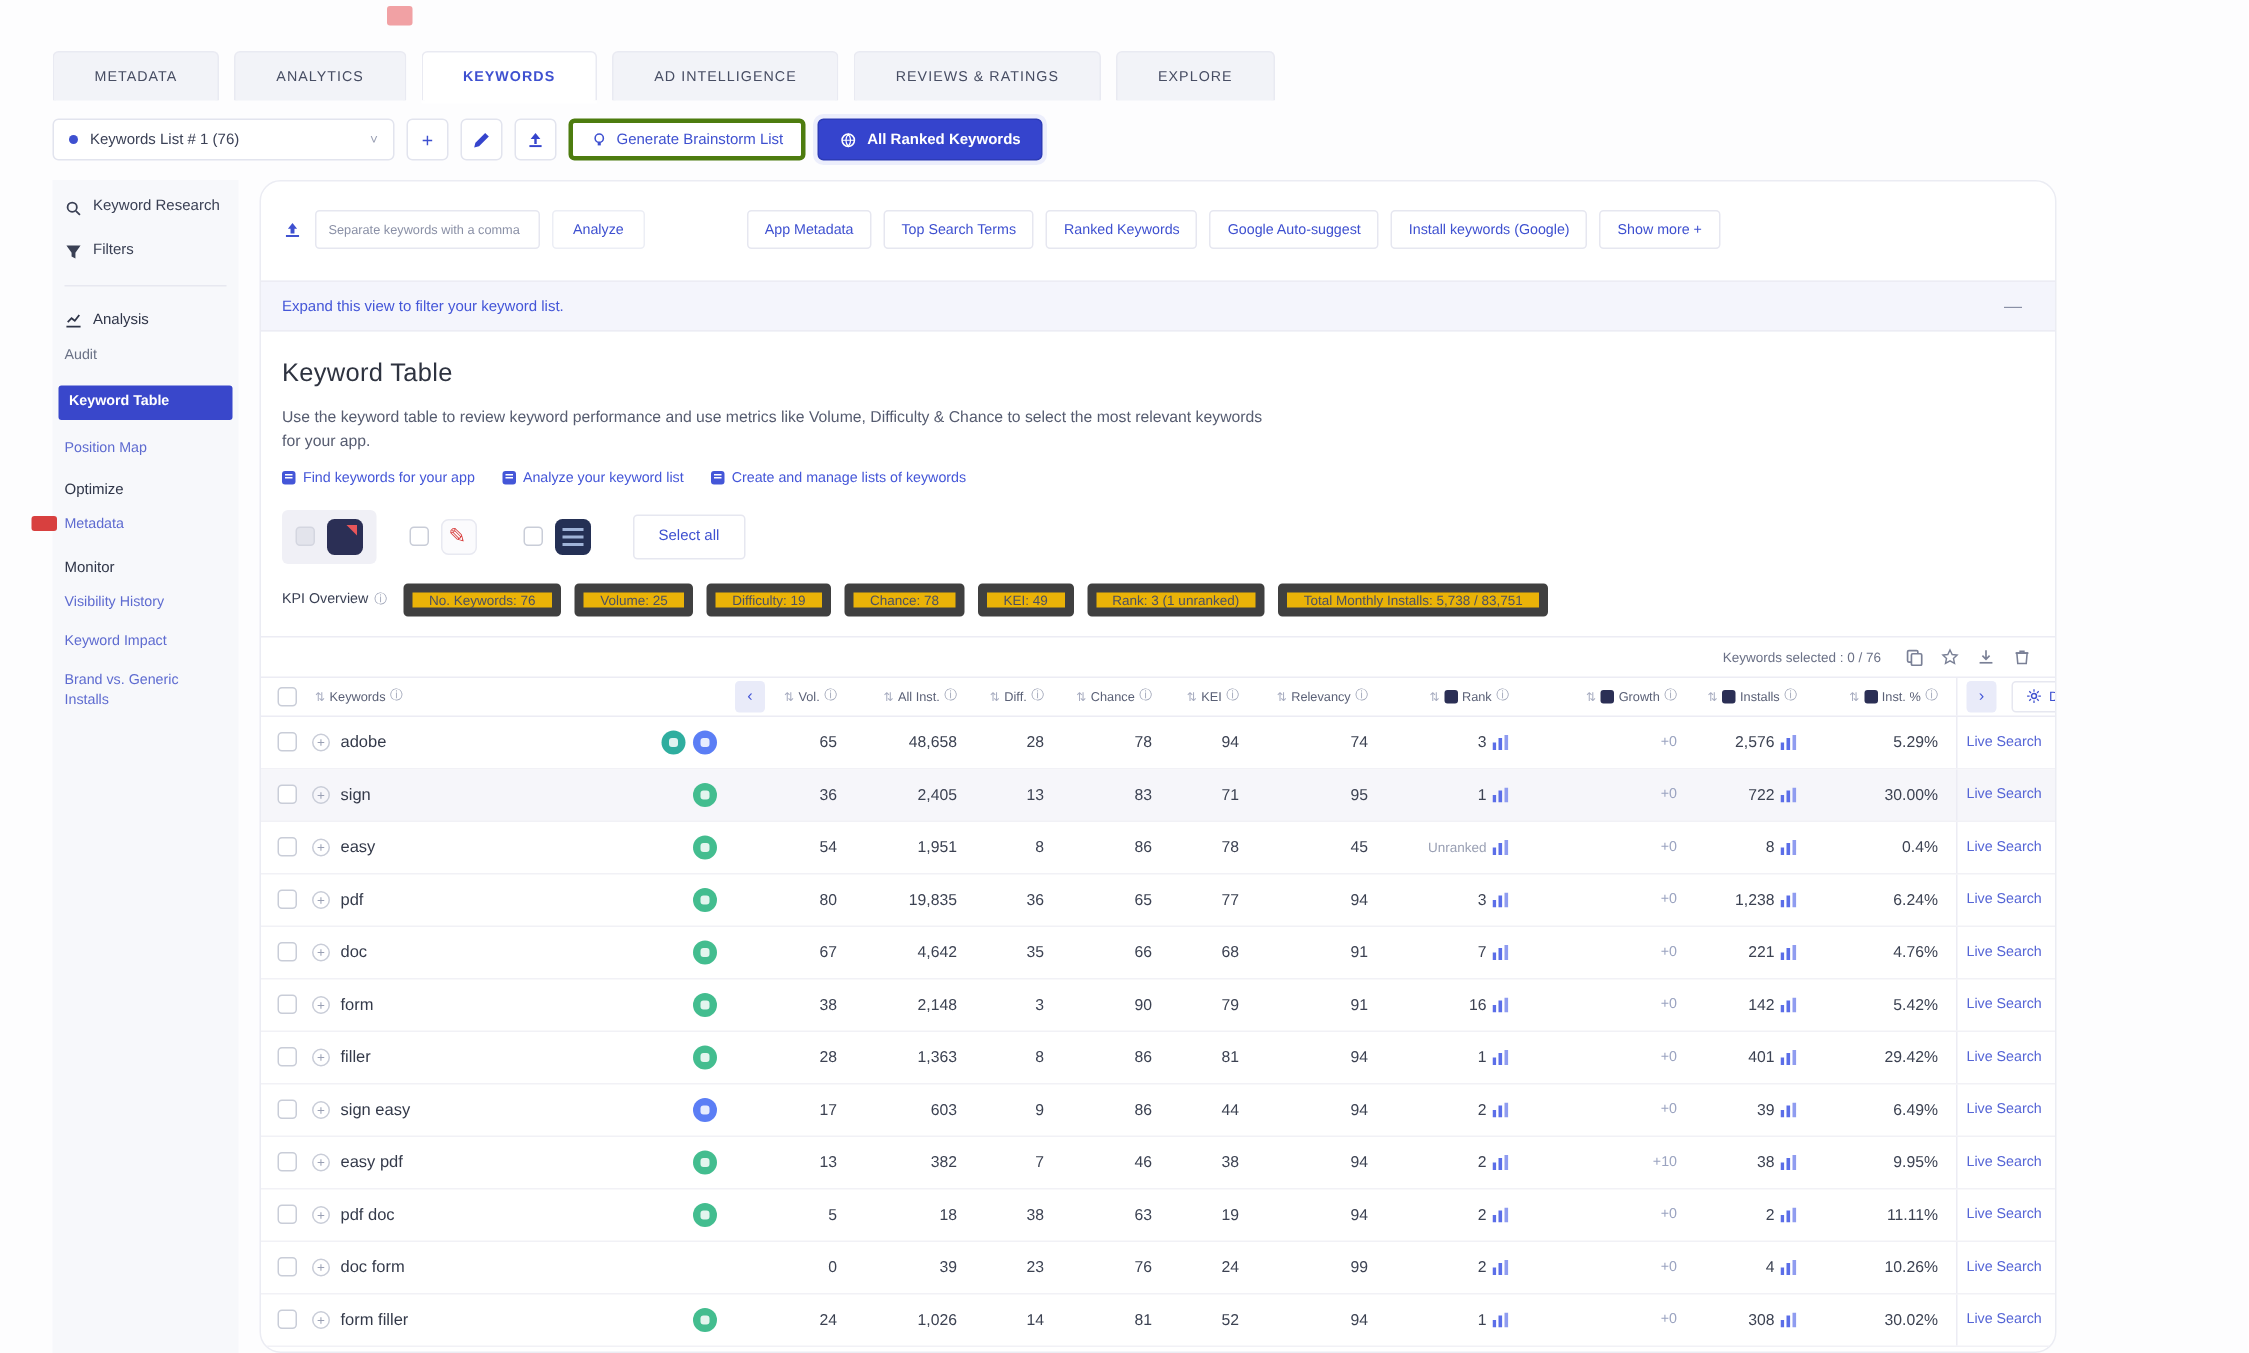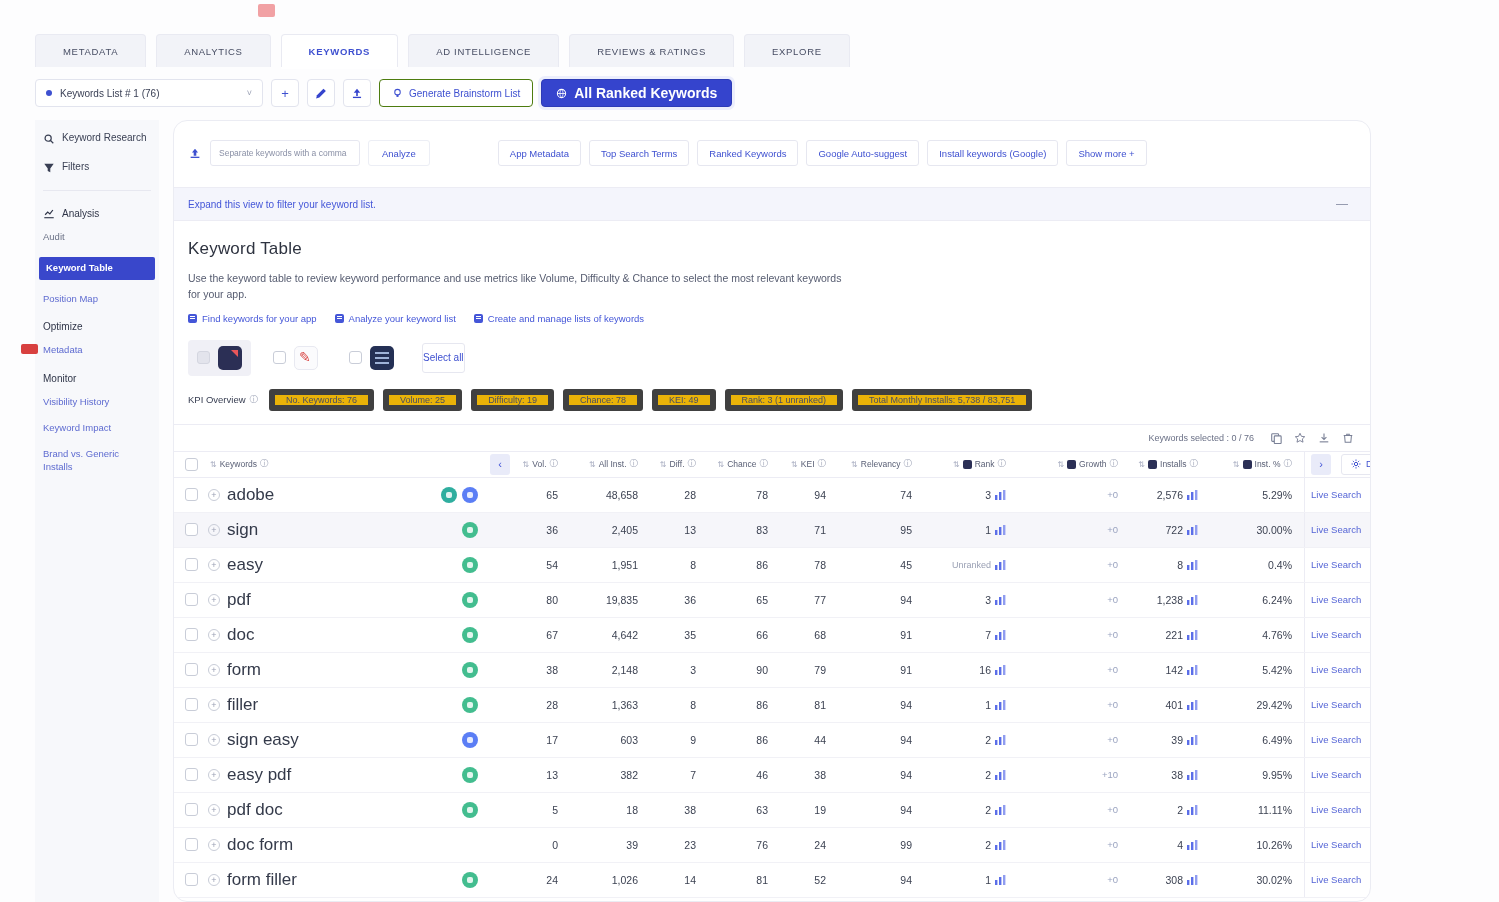--- a/index.html
+++ b/index.html
@@ -14,22 +14,22 @@
   .tabs { position:absolute; left:35px; top:34px; display:flex; gap:10px; }
   .tab { height:33px; padding:0 27px; display:flex; align-items:center; background:#f2f3f8; border:1px solid #e9eaf2; border-bottom:none; border-radius:4px 4px 0 0; font-size:9.5px; letter-spacing:.7px; color:#474d63; cursor:pointer; white-space:nowrap; }
   .tab.active { background:#fff; color:#3e50d0; font-weight:bold; box-shadow:0 2px 0 #fff; }
 
   
   .list-bar { position:absolute; left:35px; top:79px; display:flex; gap:8px; align-items:center; }
   .list-select { width:228px; height:28px; background:#fff; border:1px solid #e2e4ee; border-radius:4px; display:flex; align-items:center; padding:0 10px; font-size:10px; color:#3b4156; }
   .list-select .dot { width:6px; height:6px; border-radius:50%; background:#3e50d0; margin-right:8px; }
   .list-select .caret { margin-left:auto; color:#9aa0b4; font-size:9px; }
   .sq-btn { height:28px; min-width:28px; background:#fff; border:1px solid #e2e4ee; border-radius:4px; display:flex; align-items:center; justify-content:center; color:#3e50d0; font-size:13px; cursor:pointer; }
-  .btn-light { height:28px; background:#fff; border:1px solid #4d7c0f; border-radius:4px; display:flex; gap:6px; align-items:center; padding:0 12px; font-size:10px; color:#3e50d0; cursor:pointer; }
-  .btn-primary { height:28px; background:#3544cd; border:1px solid #2d3bb6; border-radius:4px; display:flex; gap:7px; align-items:center; padding:0 14px; font-size:14px; font-weight:bold; color:#fff; cursor:pointer; box-shadow:0 0 0 3px #eceefc; }
+  .btn-light { height:28px; background:#fff; border:3px solid #4d7c0f; border-radius:4px; display:flex; gap:6px; align-items:center; padding:0 12px; font-size:10px; color:#3e50d0; cursor:pointer; }
+  .btn-primary { height:28px; background:#3544cd; border:1px solid #2d3bb6; border-radius:4px; display:flex; gap:7px; align-items:center; padding:0 14px; font-size:10px; font-weight:bold; color:#fff; cursor:pointer; box-shadow:0 0 0 3px #eceefc; }
 
   
   .layout { position:absolute; left:35px; top:120px; right:34px; bottom:0; display:flex; gap:14px; }
   .sidebar { width:124px; background:#f7f8fb; padding:12px 8px 0 8px; flex-shrink:0; }
   .side-row { display:flex; gap:7px; align-items:flex-start; font-size:10px; color:#3a4054; margin-bottom:16px; cursor:pointer; }
   .side-row .ic { width:12px; flex-shrink:0; color:#3a4054; margin-top:1px; }
   .side-divider { height:1px; background:#e7e8f0; margin:2px 0 14px 0; }
   .side-section { font-size:10px; color:#2f3548; margin:16px 0 12px 0; display:flex; gap:7px; align-items:center; }
   .side-item { position:relative; font-size:9.5px; color:#5e6bd0; margin-bottom:13px; cursor:pointer; line-height:1.35; }
   .side-item.gray { color:#6a7186; }
@@ -67,21 +67,21 @@
   .app-chip.sel { background:#f0f0f6; }
   .cbx { width:13px; height:13px; border:1px solid #c9cdd8; border-radius:3px; background:#fff; flex-shrink:0; cursor:pointer; }
   .cbx.grid { background:#e3e4ec; border-color:#d4d6e0; }
   .appicon { width:24px; height:24px; border-radius:5px; position:relative; flex-shrink:0; }
   .appicon.navy { background:#2b2f55; }
   .appicon.navy:after { content:""; position:absolute; right:4px; top:4px; border-left:7px solid transparent; border-top:7px solid #e8565a; }
   .appicon.white { background:#fbfbfd; border:1px solid #e8e9f1; }
   .appicon.white:after { content:"✎"; position:absolute; left:4px; top:2px; color:#d8403f; font-size:14px; }
   .appicon.lines { background:#243055; }
   .appicon.lines:after { content:""; position:absolute; left:5px; right:5px; top:6px; height:2px; background:#9fb3d8; box-shadow:0 5px 0 #9fb3d8, 0 10px 0 #9fb3d8; }
-  .select-all { height:30px; padding:0 0; background:#fff; border:1px solid #e6e7f0; border-radius:3px; font-size:10px; color:#3e50d0; cursor:pointer; margin-left:6px; }
+  .select-all { height:30px; padding:0 16px; background:#fff; border:1px solid #e6e7f0; border-radius:3px; font-size:10px; color:#3e50d0; cursor:pointer; margin-left:6px; }
 
   
   .kpi-row { display:flex; gap:9px; align-items:center; margin:0 14px 13px 14px; }
   .kpi-label { font-size:9.5px; color:#3a4054; display:flex; gap:4px; align-items:center; padding-right:2px; }
   .kpi-chip { height:22px; padding:0 11px; background:#eab308; border:6px solid #404040; border-radius:3px; display:flex; align-items:center; font-size:9px; color:#4a4f63; white-space:nowrap; }
   .info { color:#9aa0b4; font-size:8.5px; }
 
   
   .table-zone { border-top:1px solid #ececf4; flex:1; display:flex; flex-direction:column; }
   .sel-row { display:flex; align-items:center; justify-content:flex-end; gap:12px; padding:7px 16px; }
@@ -98,21 +98,21 @@
   .chev-btn { width:20px; height:21px; background:#e9ebf9; border-radius:3px; color:#4456d8; font-size:11px; display:flex; align-items:center; justify-content:center; cursor:pointer; }
   .display-btn { display:flex; gap:5px; align-items:center; font-size:9px; color:#3e50d0; border:1px solid #e6e7f0; border-radius:3px; height:21px; padding:0 9px; cursor:pointer; background:#fff; }
   .th-actions { display:flex; gap:10px; align-items:center; justify-content:flex-start; padding-left:6px; border-left:1px solid #ececf4; height:100%; }
 
   .tbody { flex:1; overflow:hidden; }
   .trow { height:35px; border-bottom:1px solid #f1f1f6; }
   .trow.shade { background:#f6f6fa; }
   .cell-check { display:flex; justify-content:center; }
   .kw-cell { display:flex; align-items:center; gap:7px; padding-right:10px; }
   .plus-circ { width:12px; height:12px; border:1px solid #c9cdd8; border-radius:50%; color:#9aa0b4; font-size:9px; line-height:10px; text-align:center; flex-shrink:0; cursor:pointer; }
-  .kw-name { font-size:17px; color:#343a4a; }
+  .kw-name { font-size:11px; color:#343a4a; }
   .badges { margin-left:auto; display:flex; gap:5px; }
   .badge { width:16px; height:16px; border-radius:50%; position:relative; }
   .badge.teal { background:#2fae9f; }
   .badge.green { background:#43bd8f; }
   .badge.blue { background:#5b7ef5; }
   .badge:after { content:""; position:absolute; left:5px; top:5px; width:6px; height:6px; border-radius:2px; background:rgba(255,255,255,.85); }
   .num { font-size:10.5px; color:#3c4252; text-align:right; padding-right:12px; }
   .rank-cell, .inst-cell { display:flex; align-items:center; justify-content:flex-end; gap:4px; padding-right:12px; font-size:10.5px; color:#3c4252; }
   .unranked { color:#9aa0b4; font-size:9px; }
   .growth { font-size:9.5px; color:#9aa3c0; text-align:right; padding-right:12px; }

